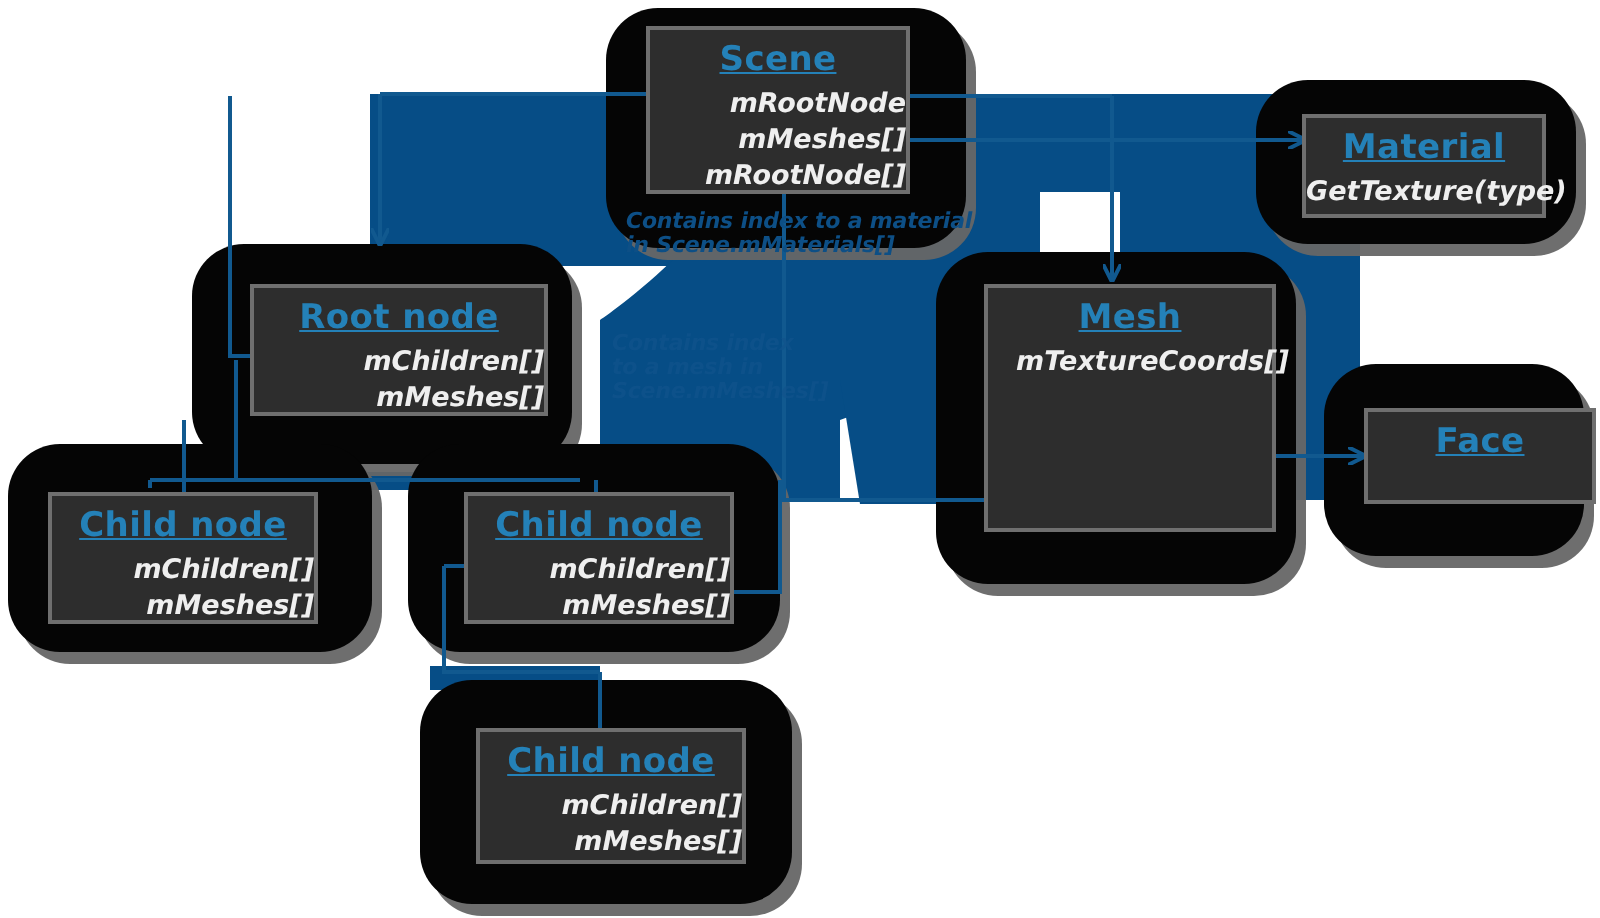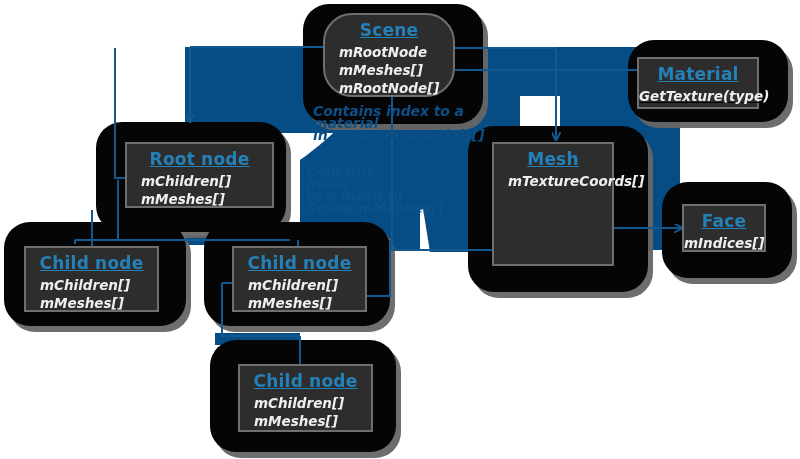--- a/index.html
+++ b/index.html
@@ -39,41 +39,41 @@
     font-weight:bold;
     font-size:17px;
     text-decoration:underline;
     line-height:22px;
     letter-spacing:0.2px;
     display:block;
   }
   .efields{
     margin-top:2px;
     padding-left:14px;
-    text-align:left;
+    text-align:right;
     display:block;
   }
   .efield{
     color:#efefef;
     font-style:italic;
     font-weight:bold;
     font-size:13.5px;
     line-height:18px;
     display:block;
     white-space:nowrap;
   }
   .ebox.compact .efields{padding-left:0;text-align:center;}
 
   
   .note{
     position:absolute;
     color:#0d4f86;
     font-style:italic;
     font-weight:bold;
-    font-size:14px;
+    font-size:11px;
     line-height:12px;
     white-space:pre-line;
     letter-spacing:-0.1px;
   }
   .note.faint{color:#11538c;opacity:0.72;}
 
   svg{display:block;overflow:visible;}
 </style>
 </head>
 <body>
@@ -158,56 +158,53 @@
         <path d="M222,283 L258,283"></path>
         <path d="M300,336 L300,376" marker-end="url(#ah)"></path>
 
         <path d="M336,296 L390,296 L390,240"></path>
       </g>
     </svg>
   </div>
 
   <div class="layer" id="box-layer">
 
-    <div class="ebox" style="left:323px;top:13px;width:132px;height:84px;border-radius:29px;">
+    <div class="ebox" style="left:323px;top:13px;width:132px;height:84px;">
       <span class="etitle">Scene</span>
       <span class="efields">
         <span class="efield">mRootNode</span>
         <span class="efield">mMeshes[]</span>
         <span class="efield">mRootNode[]</span>
       </span>
     </div>
 
-    <div class="ebox compact" style="left:637px;top:57px;width:122px;height:52px;text-decoration:underline;">
+    <div class="ebox compact" style="left:651px;top:57px;width:122px;height:52px;">
       <span class="etitle">Material</span>
       <span class="efields">
         <span class="efield">GetTexture(type)</span>
       </span>
     </div>
 
     <div class="ebox" style="left:125px;top:142px;width:149px;height:66px;">
       <span class="etitle">Root node</span>
       <span class="efields">
         <span class="efield">mChildren[]</span>
         <span class="efield">mMeshes[]</span>
       </span>
     </div>
 
-    <div class="ebox" style="left:492px;top:142px;width:122px;height:124px;">
+    <div class="ebox" style="left:492px;top:142px;width:146px;height:124px;">
       <span class="etitle">Mesh</span>
       <span class="efields">
         <span class="efield">mTextureCoords[]</span>
       </span>
     </div>
 
-    <div class="ebox compact" style="left:682px;top:204px;width:84px;height:48px;">
+    <div class="ebox compact" style="left:682px;top:204px;width:116px;height:48px;">
       <span class="etitle">Face</span>
-      <span class="efields">
-        <span class="efield">mIndices[]</span>
-      </span>
     </div>
 
     <div class="ebox" style="left:24px;top:246px;width:135px;height:66px;">
       <span class="etitle">Child node</span>
       <span class="efields">
         <span class="efield">mChildren[]</span>
         <span class="efield">mMeshes[]</span>
       </span>
     </div>
 

